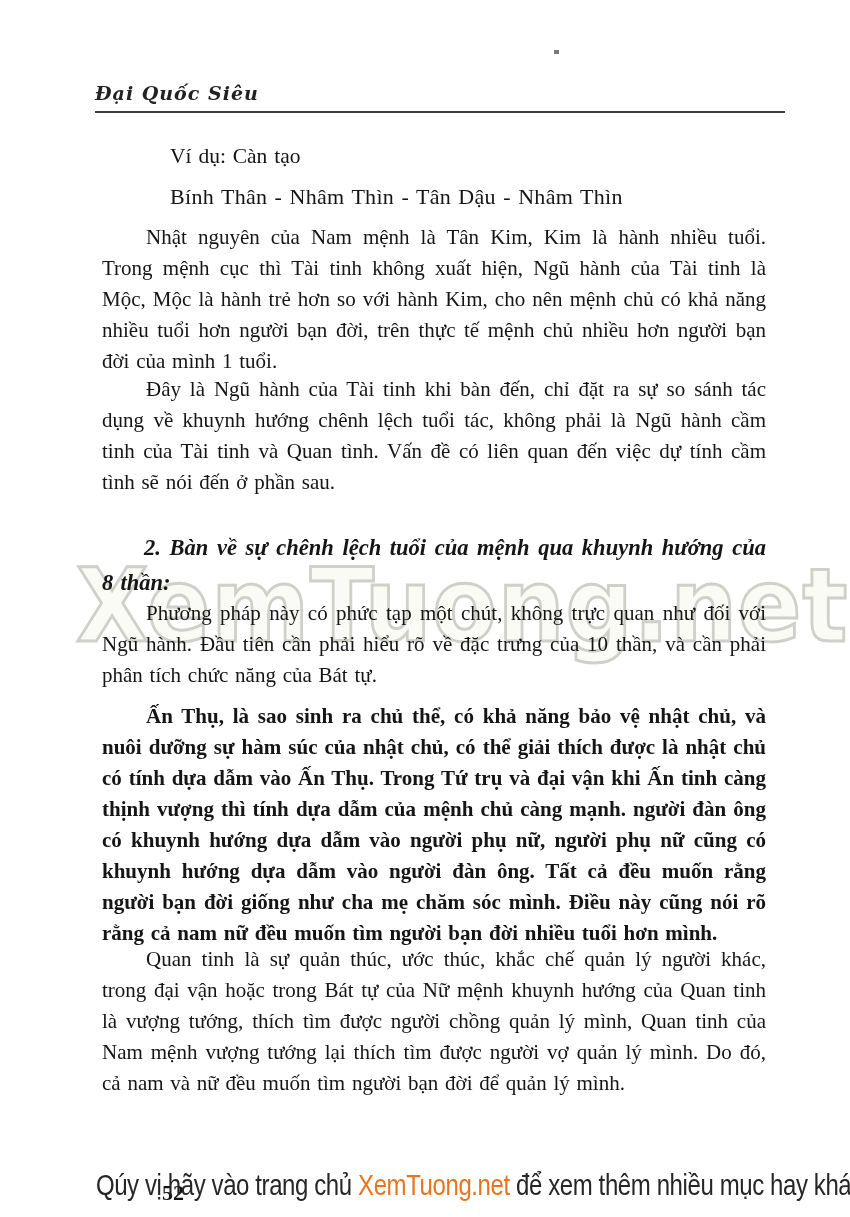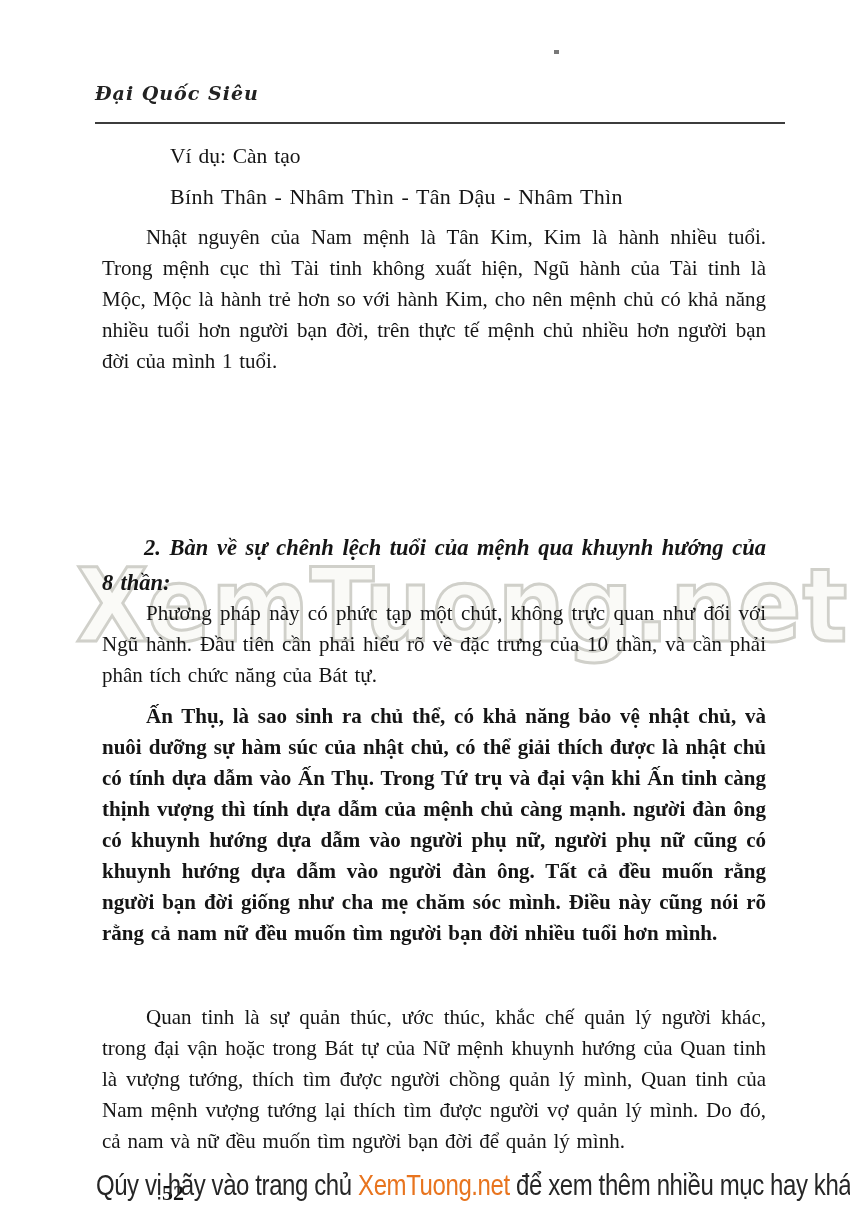--- a/index.html
+++ b/index.html
@@ -14,21 +14,21 @@
     color: #151515;
   }
 
   
   .header {
     position: absolute;
     left: 95px;
     top: 82px;
     width: 690px;
     border-bottom: 2px solid #3c3c3c;
-    padding-bottom: 18px;
+    padding-bottom: 7px;
     z-index: 1;
   }
   .book-title {
     font-family: "DejaVu Serif", serif;
     font-style: italic;
     font-weight: bold;
     font-size: 19px;
     letter-spacing: 1px;
     color: #222;
   }
@@ -61,21 +61,21 @@
   .heading   {
     top: 530px;
     font-weight: bold;
     font-style: italic;
     font-size: 22.5px;
     line-height: 35px;
     text-indent: 42px;
   }
   .para-3    { top: 580px; text-indent: 44px; margin-top: 18px; }
   .para-4    { top: 701px; text-indent: 44px; font-weight: bold; }
-  .para-5    { top: 1002px; text-indent: 44px; }
+  .para-5    { top: 944px; text-indent: 44px; }
 
   
   .watermark {
     position: absolute;
     left: 76px;
     top: 550px;
     z-index: 0;
     font-family: "DejaVu Sans", sans-serif;
     font-weight: bold;
     font-size: 102px;
@@ -137,20 +137,21 @@
   <div class="speck"></div>
 
   <div class="watermark">XemTuong.net</div>
 
   <div class="tblock example">Ví dụ: Càn tạo</div>
 
   <div class="tblock pillars">Bính Thân - Nhâm Thìn - Tân Dậu - Nhâm Thìn</div>
 
   <div class="tblock para-1">Nhật nguyên của Nam mệnh là Tân Kim, Kim là hành nhiều tuổi. Trong mệnh cục thì Tài tinh không xuất hiện, Ngũ hành của Tài tinh là Mộc, Mộc là hành trẻ hơn so với hành Kim, cho nên mệnh chủ có khả năng nhiều tuổi hơn người bạn đời, trên thực tế mệnh chủ nhiều hơn người bạn đời của mình 1 tuổi.</div>
 
+  <div class="tblock para-2">Đây là Ngũ hành của Tài tinh khi bàn đến, chỉ đặt ra sự so sánh tác dụng về khuynh hướng chênh lệch tuổi tác, không phải là Ngũ hành cầm tinh của Tài tinh và Quan tình. Vấn đề có liên quan đến việc dự tính cầm tình sẽ nói đến ở phần sau.</div>
 
   <div class="tblock heading">2. Bàn về sự chênh lệch tuổi của mệnh qua khuynh hướng của 8 thần:</div>
 
   <div class="tblock para-3">Phương pháp này có phức tạp một chút, không trực quan như đối với Ngũ hành. Đầu tiên cần phải hiểu rõ về đặc trưng của 10 thần, và cần phải phân tích chức năng của Bát tự.</div>
 
   <div class="tblock para-4">Ấn Thụ, là sao sinh ra chủ thể, có khả năng bảo vệ nhật chủ, và nuôi dưỡng sự hàm súc của nhật chủ, có thể giải thích được là nhật chủ có tính dựa dẫm vào Ấn Thụ. Trong Tứ trụ và đại vận khi Ấn tinh càng thịnh vượng thì tính dựa dẫm của mệnh chủ càng mạnh. người đàn ông có khuynh hướng dựa dẫm vào người phụ nữ, người phụ nữ cũng có khuynh hướng dựa dẫm vào người đàn ông. Tất cả đều muốn rằng người bạn đời giống như cha mẹ chăm sóc mình. Điều này cũng nói rõ rằng cả nam nữ đều muốn tìm người bạn đời nhiều tuổi hơn mình.</div>
 
   <div class="tblock para-5">Quan tinh là sự quản thúc, ước thúc, khắc chế quản lý người khác, trong đại vận hoặc trong Bát tự của Nữ mệnh khuynh hướng của Quan tinh là vượng tướng, thích tìm được người chồng quản lý mình, Quan tinh của Nam mệnh vượng tướng lại thích tìm được người vợ quản lý mình. Do đó, cả nam và nữ đều muốn tìm người bạn đời để quản lý mình.</div>
 
   <div class="page-number">52</div>

